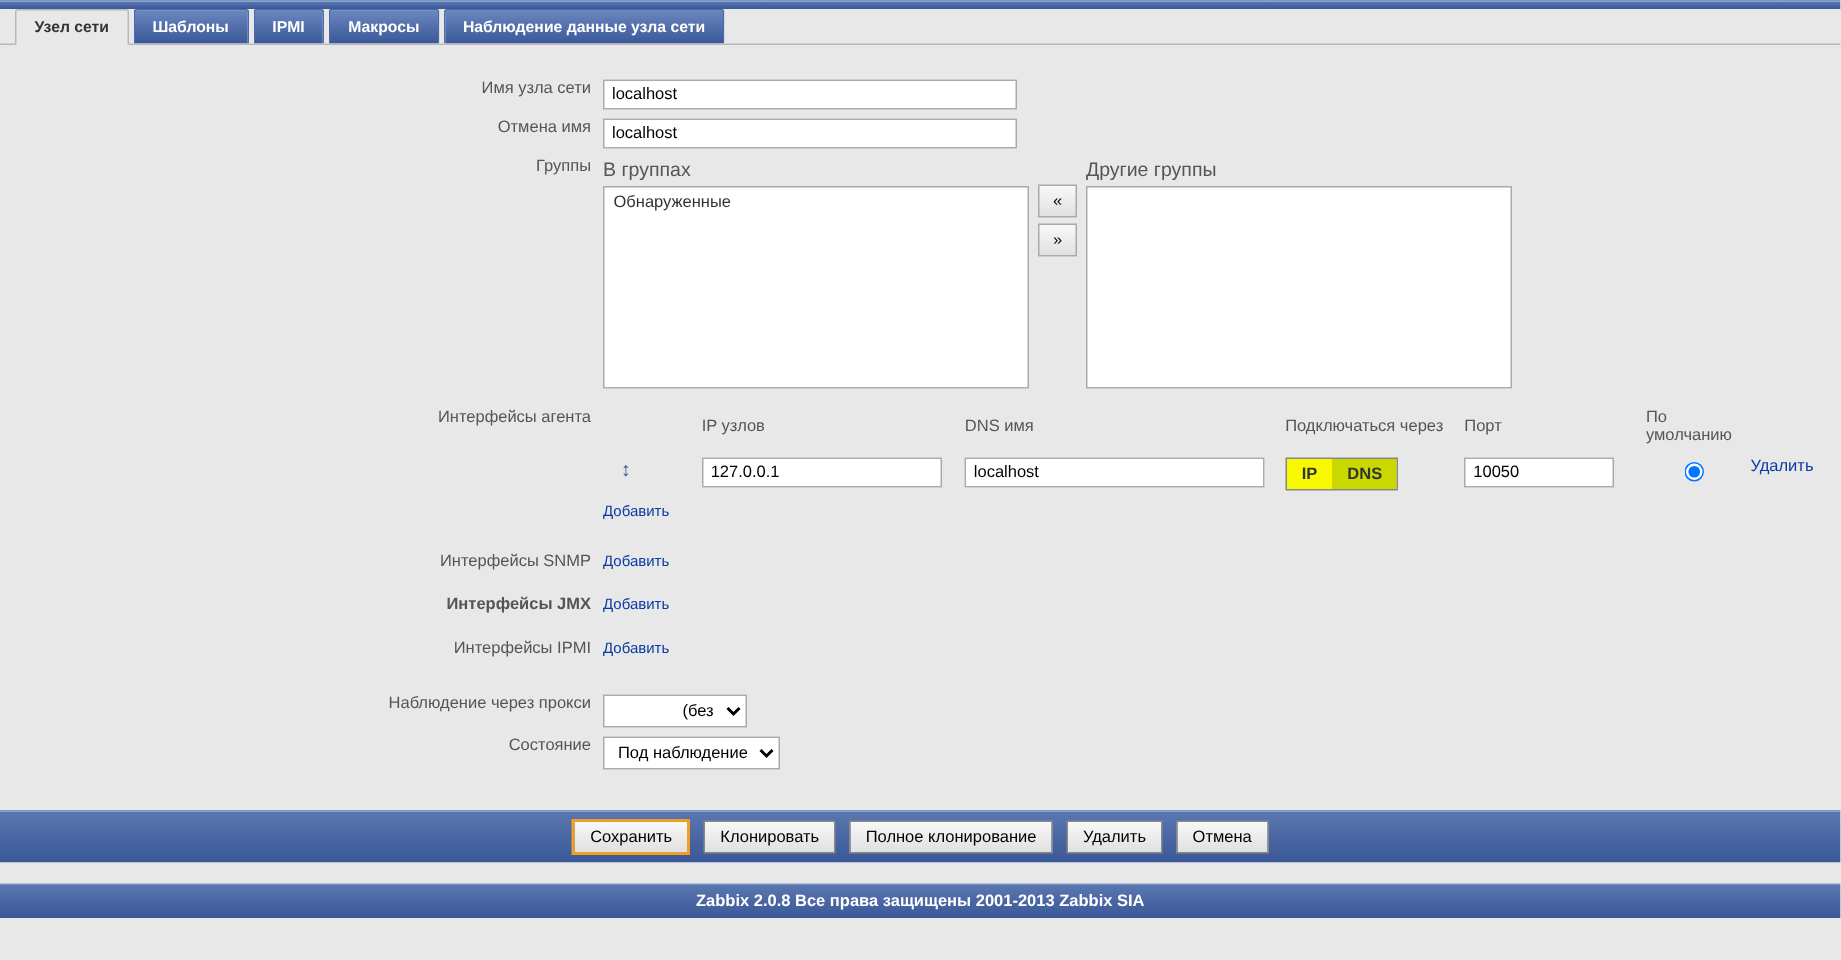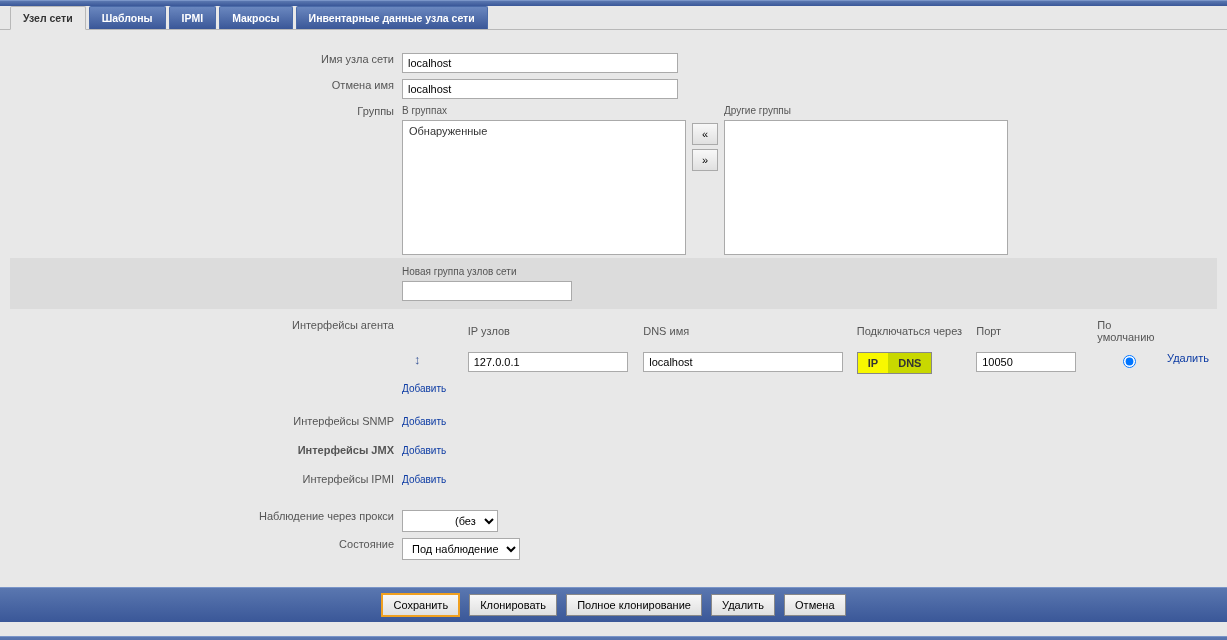--- a/index.html
+++ b/index.html
@@ -59,21 +59,21 @@
     font-family: inherit;
     font-size: 11px;
     padding: 3px 5px;
     border: 1px solid #aaa;
     background: #fff;
   }
   .in-hl { background: #f8f800; }
   .txt-in { width: 276px; }
   .col-head {
     color: #555;
-    font-size: 10px;
+    font-size: 13px;
     padding-bottom: 4px;
     display: block;
   }
   .listbox {
     width: 284px; height: 135px;
     border: 1px solid #aaa; background: #fff;
     overflow-y: scroll; padding: 2px;
   }
   .listbox .itm { padding: 2px 4px; }
   .mid-btns {
@@ -140,21 +140,21 @@
 </head>
 <body>
 
 <div class="topbar-stripe"></div>
 
 <div class="tab-row">
   <div class="tab active">Узел сети</div>
   <div class="tab">Шаблоны</div>
   <div class="tab">IPMI</div>
   <div class="tab">Макросы</div>
-  <div class="tab">Инвентарные данные узла сети</div>
+  <div class="tab">Наблюдение данные узла сети</div>
 </div>
 
 <div class="content">
   <table class="form-table">
     <tbody>
         <tr>
       <td class="label-col">Имя узла сети</td>
       <td class="value-col">
         <input type="text" class="txt-in in-hl" value="localhost" style="">
       </td>
@@ -177,27 +177,20 @@
           </div>
           <div class="mid-btns" style="margin-top:18px;">
             <button class="sm-btn">«</button>
             <button class="sm-btn">»</button>
           </div>
           <div>
             <span class="col-head">Другие группы</span>
             <div class="listbox"></div>
           </div>
         </div>
-      </td>
-    </tr>
-    <tr class="dark-row">
-      <td class="label-col"></td>
-      <td class="value-col">
-        <span class="col-head">Новая группа узлов сети</span>
-        <input type="text" class="in-ng" value="" style="">
       </td>
     </tr>
 
     <tr>
       <td class="label-col" style="padding-top:10px;">Интерфейсы агента</td>
       <td class="value-col" style="padding-top:10px;">
         <table class="iface-table">
           <tbody>
                 <tr class="iface-head-row">
             <th style="width:64px;"></th>

